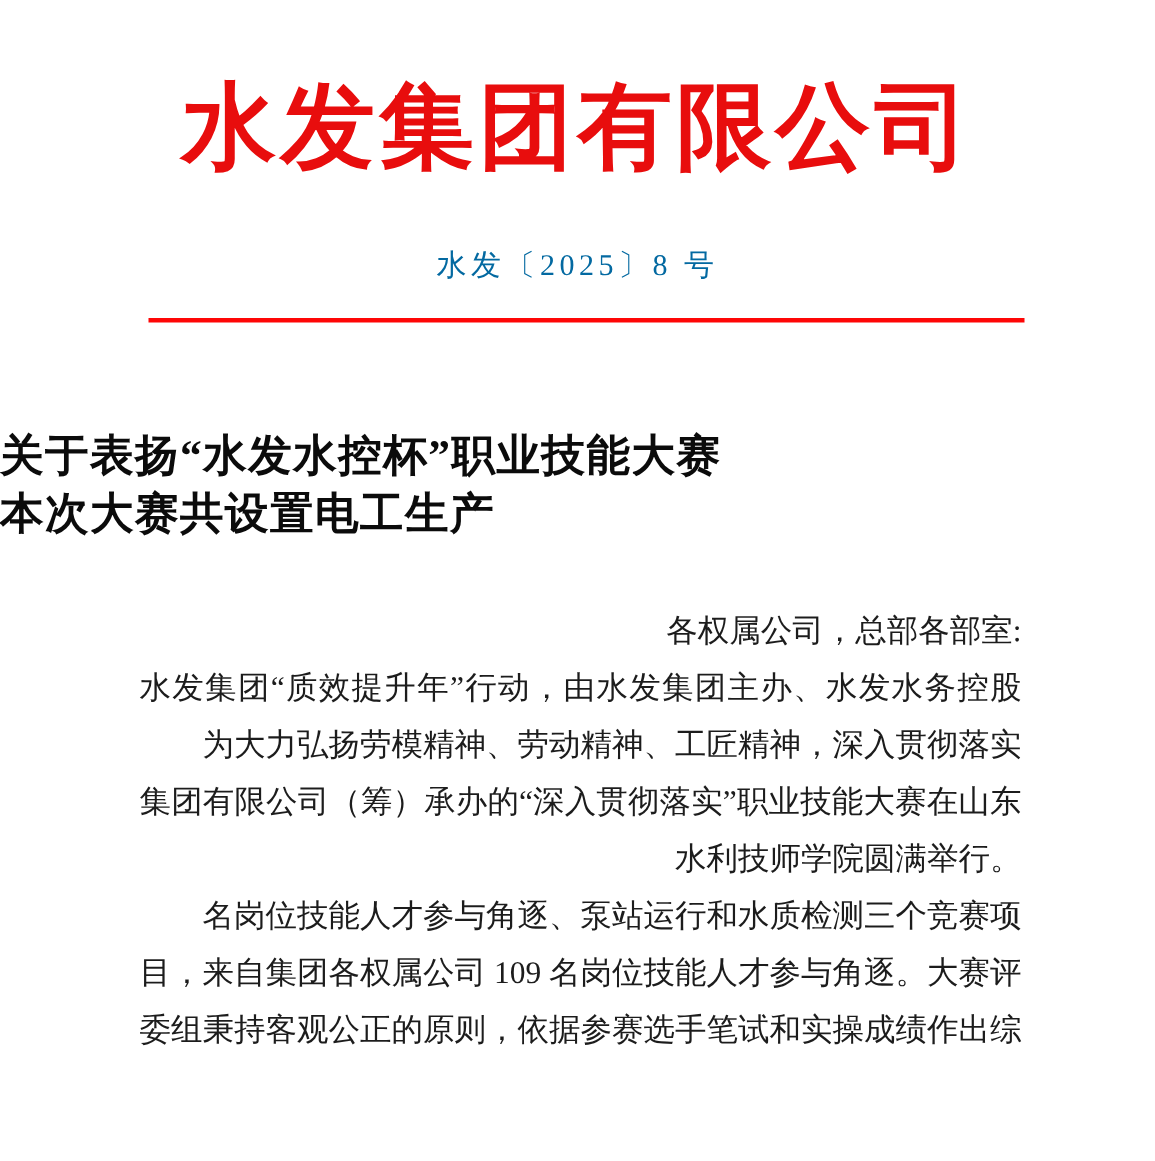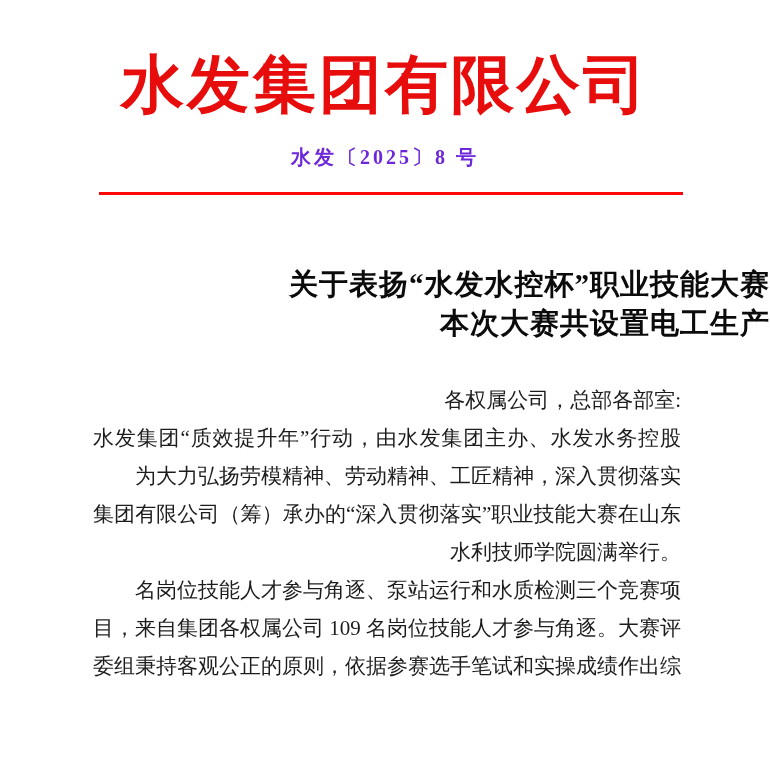--- a/index.html
+++ b/index.html
@@ -23,38 +23,37 @@
   }
   .company {
     font-size: 63px;
     line-height: 90px;
     font-weight: 700;
     color: #e80d0d;
     letter-spacing: 3px;
     white-space: nowrap;
   }
   .docnum {
-    margin-top: 12px;
+    margin-top: 32px;
     font-size: 20px;
     line-height: 30px;
-    color: #6d28d9;
+    color: #0369a1;
     letter-spacing: 3px;
-    font-weight: bold;
   }
   .divider {
     margin-top: 20px;
     margin-left: 99px;
     width: 584px;
     height: 3px;
     background: #fe0606;
   }
   
   .doc-title {
     margin-top: 70px;
-    text-align: right;
+    text-align: left;
     font-weight: 700;
     color: #0b0b0b;
     font-size: 29px;
     line-height: 39px;
     letter-spacing: 1px;
   }
   
   .body-block {
     margin: 38px auto 0 93px;
     width: 588px;

